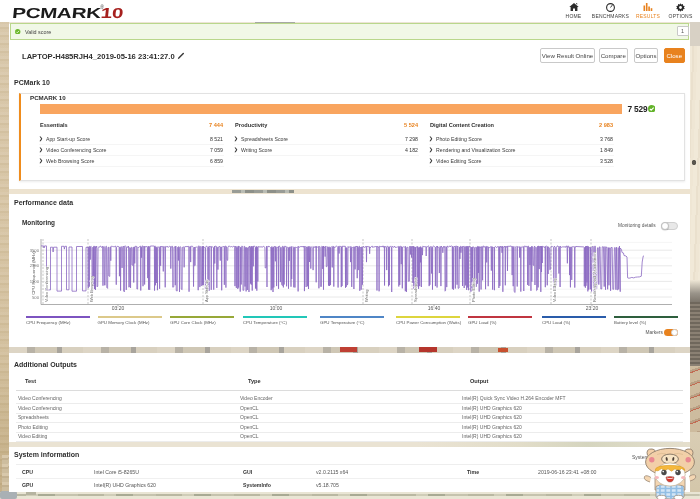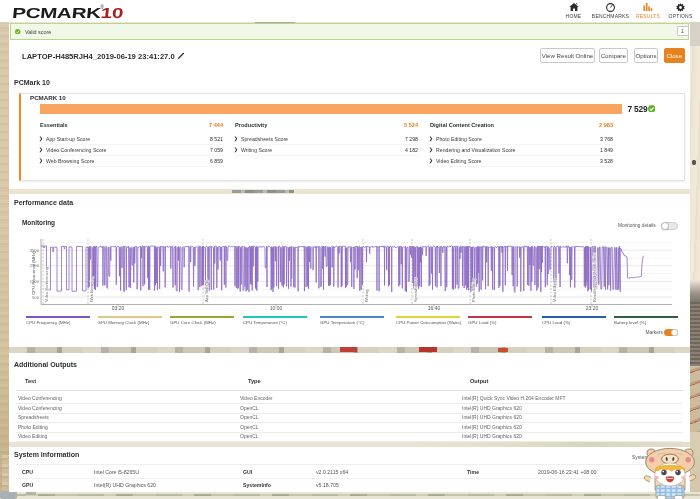--- a/index.html
+++ b/index.html
@@ -62,21 +62,21 @@
 
 <div class="panel" style="left:9px;top:23.5px;width:681px;height:165.5px;"></div>
 <div class="abs" style="left:10px;top:23px;width:679px;height:17px;background:#f1f8e7;border:1px solid #b9d78c;"></div>
 <svg class="abs" style="left:15.4px;top:28.6px;" width="5.4" height="5.4" viewBox="0 0 10 10">
  <circle cx="5" cy="5" r="5" fill="#6cb82c"></circle>
  <path d="M2.5 5.2 L4.2 6.9 L7.6 3.4" stroke="#fff" stroke-width="1.4" fill="none"></path>
 </svg>
 <div class="abs" style="left:25px;top:28.8px;font-size:5.4px;color:#424242;">Valid score</div>
 <div class="abs" style="left:676.5px;top:26px;width:12px;height:10px;background:#fff;border:1px solid #c8c8c8;border-radius:1px;font-size:5.5px;color:#555;text-align:center;line-height:9px;">1</div>
 
-<div class="abs b" style="left:22px;top:51.5px;font-size:7.6px;color:#2e2e2e;">LAPTOP-H485RJH4_2019-06-19 23:41:27.0</div>
+<div class="abs b" style="left:22px;top:51.5px;font-size:7.6px;color:#2e2e2e;">LAPTOP-H485RJH4_2019-05-16 23:41:27.0</div>
 <svg class="abs" style="left:177px;top:52px;" width="8" height="8" viewBox="0 0 10 10">
  <path d="M1 9 L1.6 6.8 L7.2 1.2 A0.9 0.9 0 0 1 8.5 1.2 A0.9 0.9 0 0 1 8.5 2.5 L2.9 8.1 L1 9 Z" fill="#3a3a3a"></path>
 </svg>
 
 <div class="abs" style="left:540px;top:48px;width:55px;height:14.5px;background:#fff;border:1px solid #c9c9c9;border-radius:2px;font-size:6.1px;color:#444;text-align:center;line-height:13px;white-space:nowrap;">View Result Online</div>
 <div class="abs" style="left:599px;top:48px;width:28.5px;height:14.5px;background:#fff;border:1px solid #c9c9c9;border-radius:2px;font-size:6.1px;color:#444;text-align:center;line-height:13px;white-space:nowrap;">Compare</div>
 <div class="abs" style="left:634px;top:48px;width:24px;height:14.5px;background:#fff;border:1px solid #c9c9c9;border-radius:2px;font-size:6.1px;color:#444;text-align:center;line-height:13px;white-space:nowrap;">Options</div>
 <div class="abs" style="left:663.5px;top:48px;width:21.5px;height:14.5px;background:#e8821e;border:1px solid #e8821e;border-radius:2px;font-size:6.1px;color:#fff;text-align:center;line-height:13px;white-space:nowrap;">Close</div>
 
 <div class="abs b" style="left:14px;top:79px;font-size:7px;color:#2e2e2e;">PCMark 10</div>

